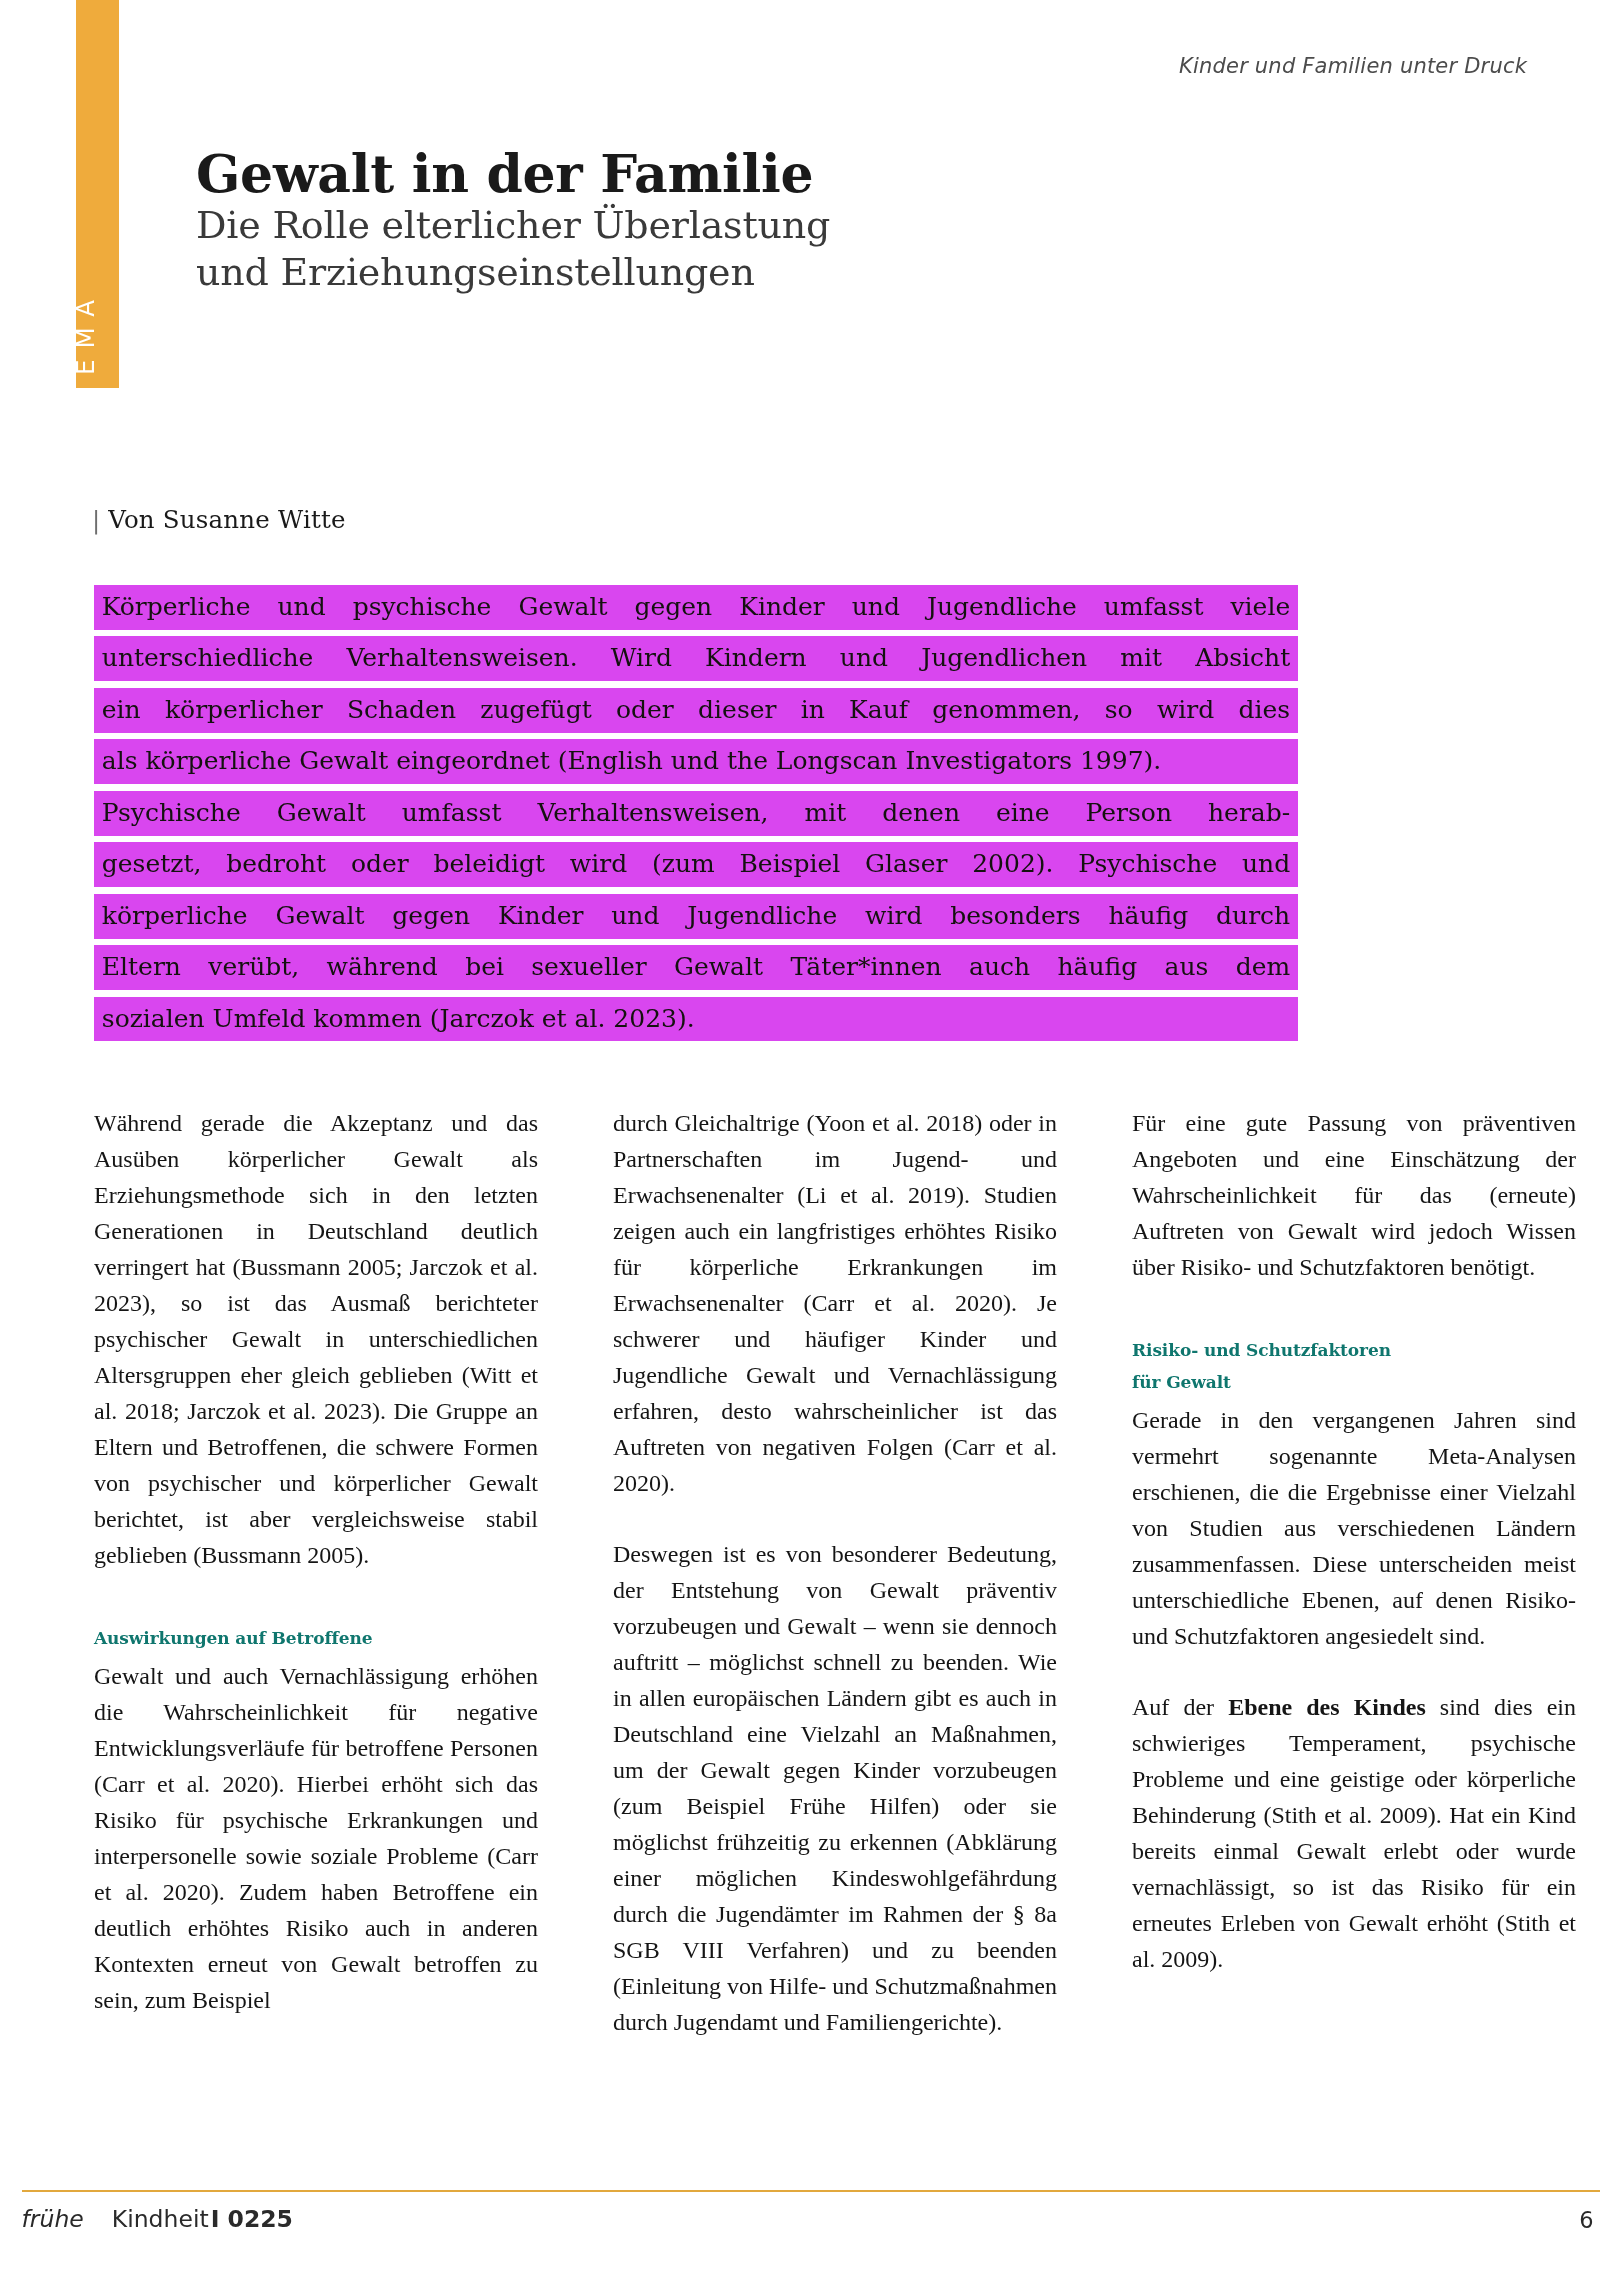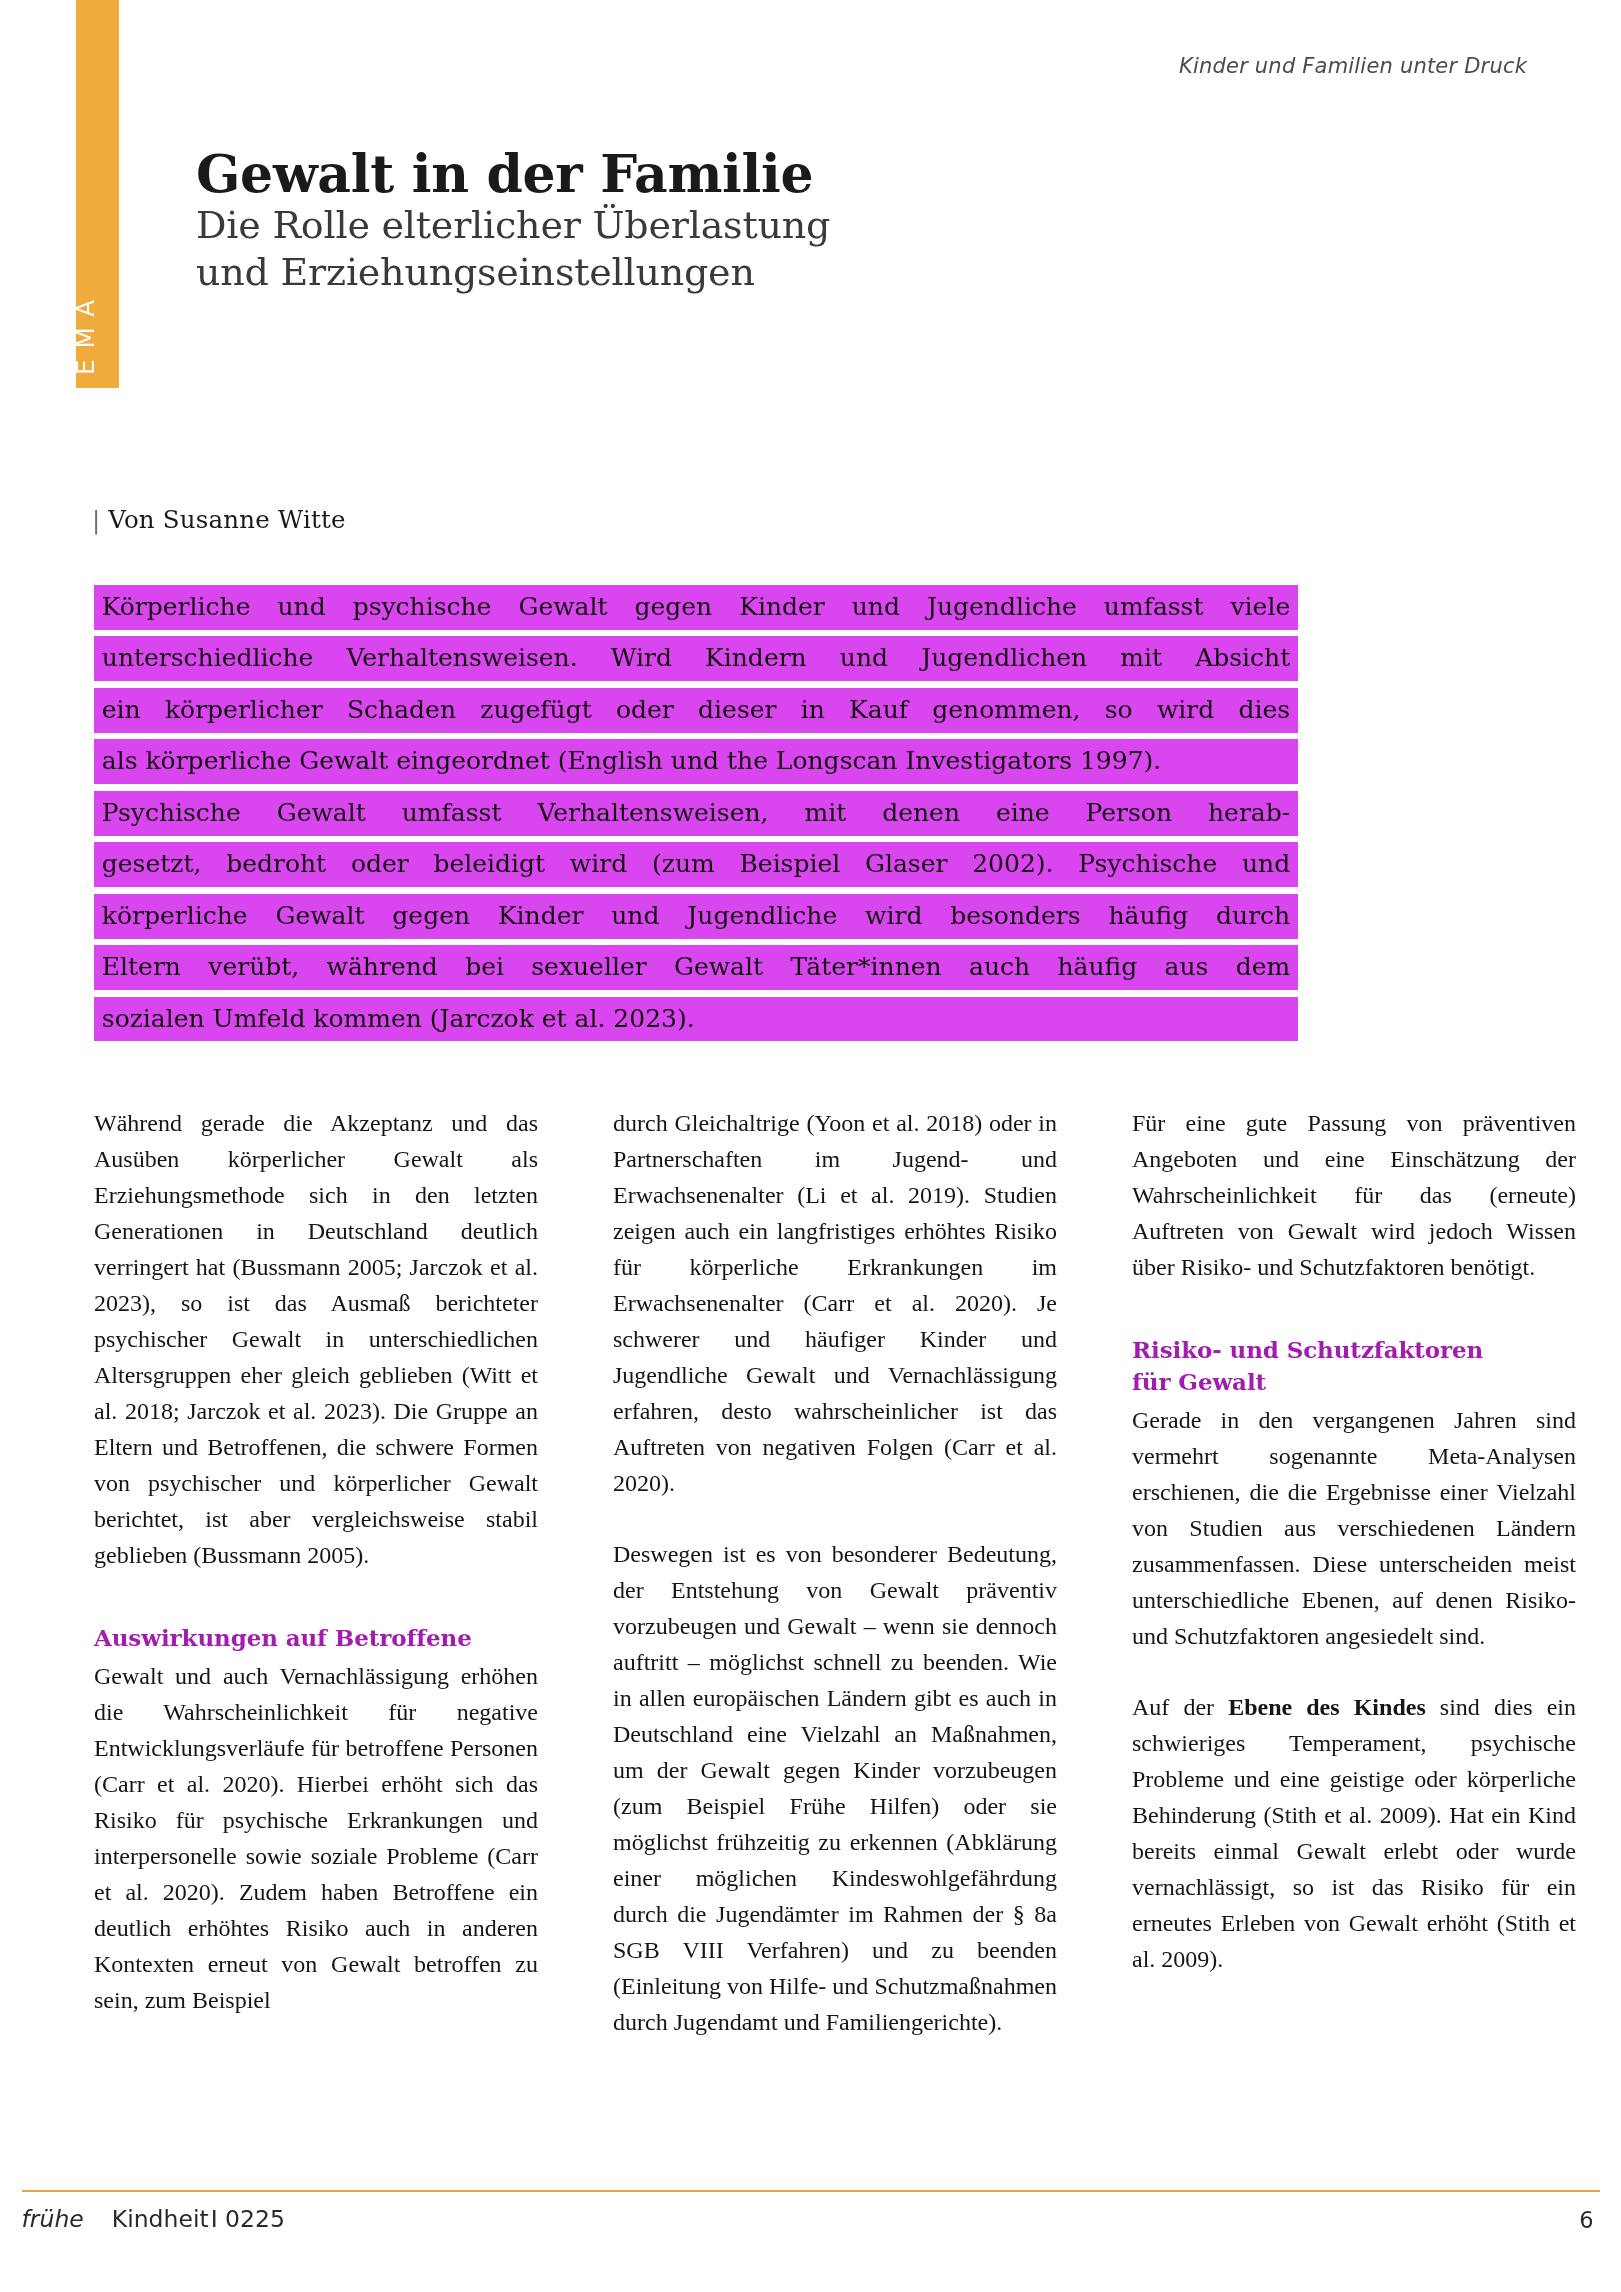--- a/index.html
+++ b/index.html
@@ -140,24 +140,24 @@
     font-size: 24px;
     line-height: 36px;
     text-align: justify;
     color: #151515;
     hyphens: manual;
   }
   .col p + p { margin-top: 35px; }
   .col h2 {
     font-family: "DejaVu Serif", "Liberation Serif", serif;
     font-weight: bold;
-    font-size: 23px;
+    font-size: 17px;
     line-height: 32px;
     margin: 49px 0 3.9px 0;
-    color: #a21caf;
+    color: #0f766e;
     letter-spacing: -0.1px;
   }
   .col h2 + p { margin-top: 0; }
   .col p b { font-weight: bold; }
 
   
   .footer-rule {
     position: absolute;
     left: 21.6px;
     top: 2190px;
@@ -178,21 +178,21 @@
     font-weight: normal;
     font-style: normal;
     margin-left: 28px;
   }
   .footer-left .fk-light {
     font-style: italic;
     font-weight: 400;
   }
   .footer-left .issue {
     font-style: normal;
-    font-weight: 400;
+    font-weight: 700;
     padding-left: 2px;
   }
   .footer-page {
     position: absolute;
     right: 27.4px;
     top: 2207px;
     font-family: "DejaVu Sans", "Liberation Sans", sans-serif;
     font-size: 22.5px;
     color: #2a2a2a;
   }

